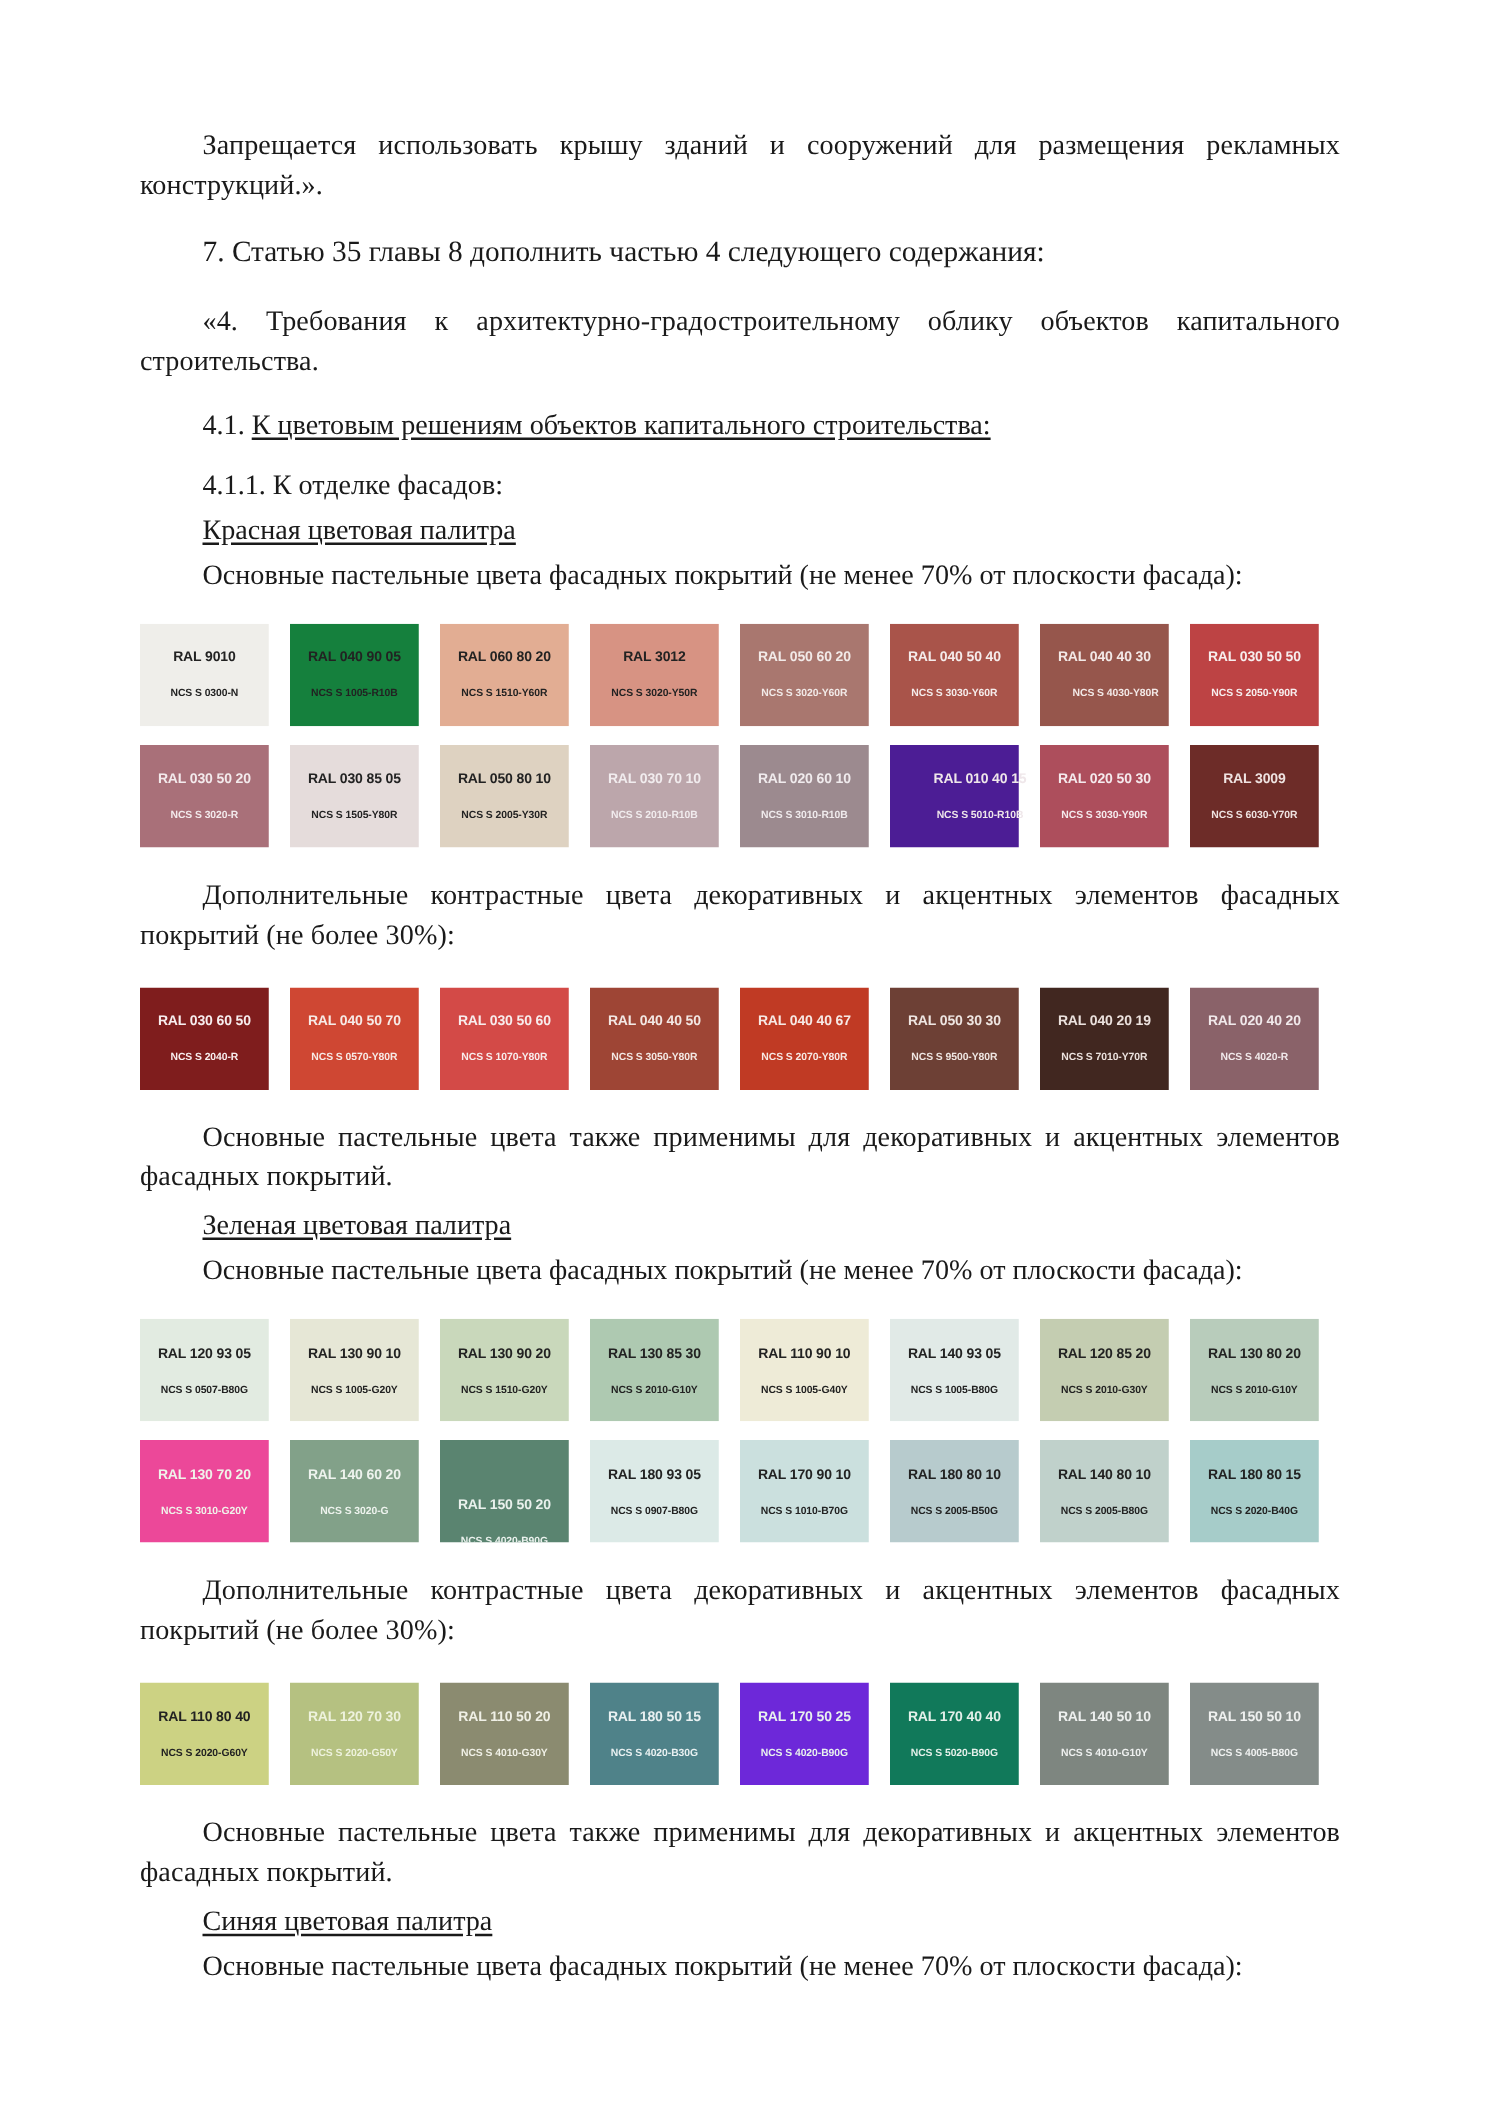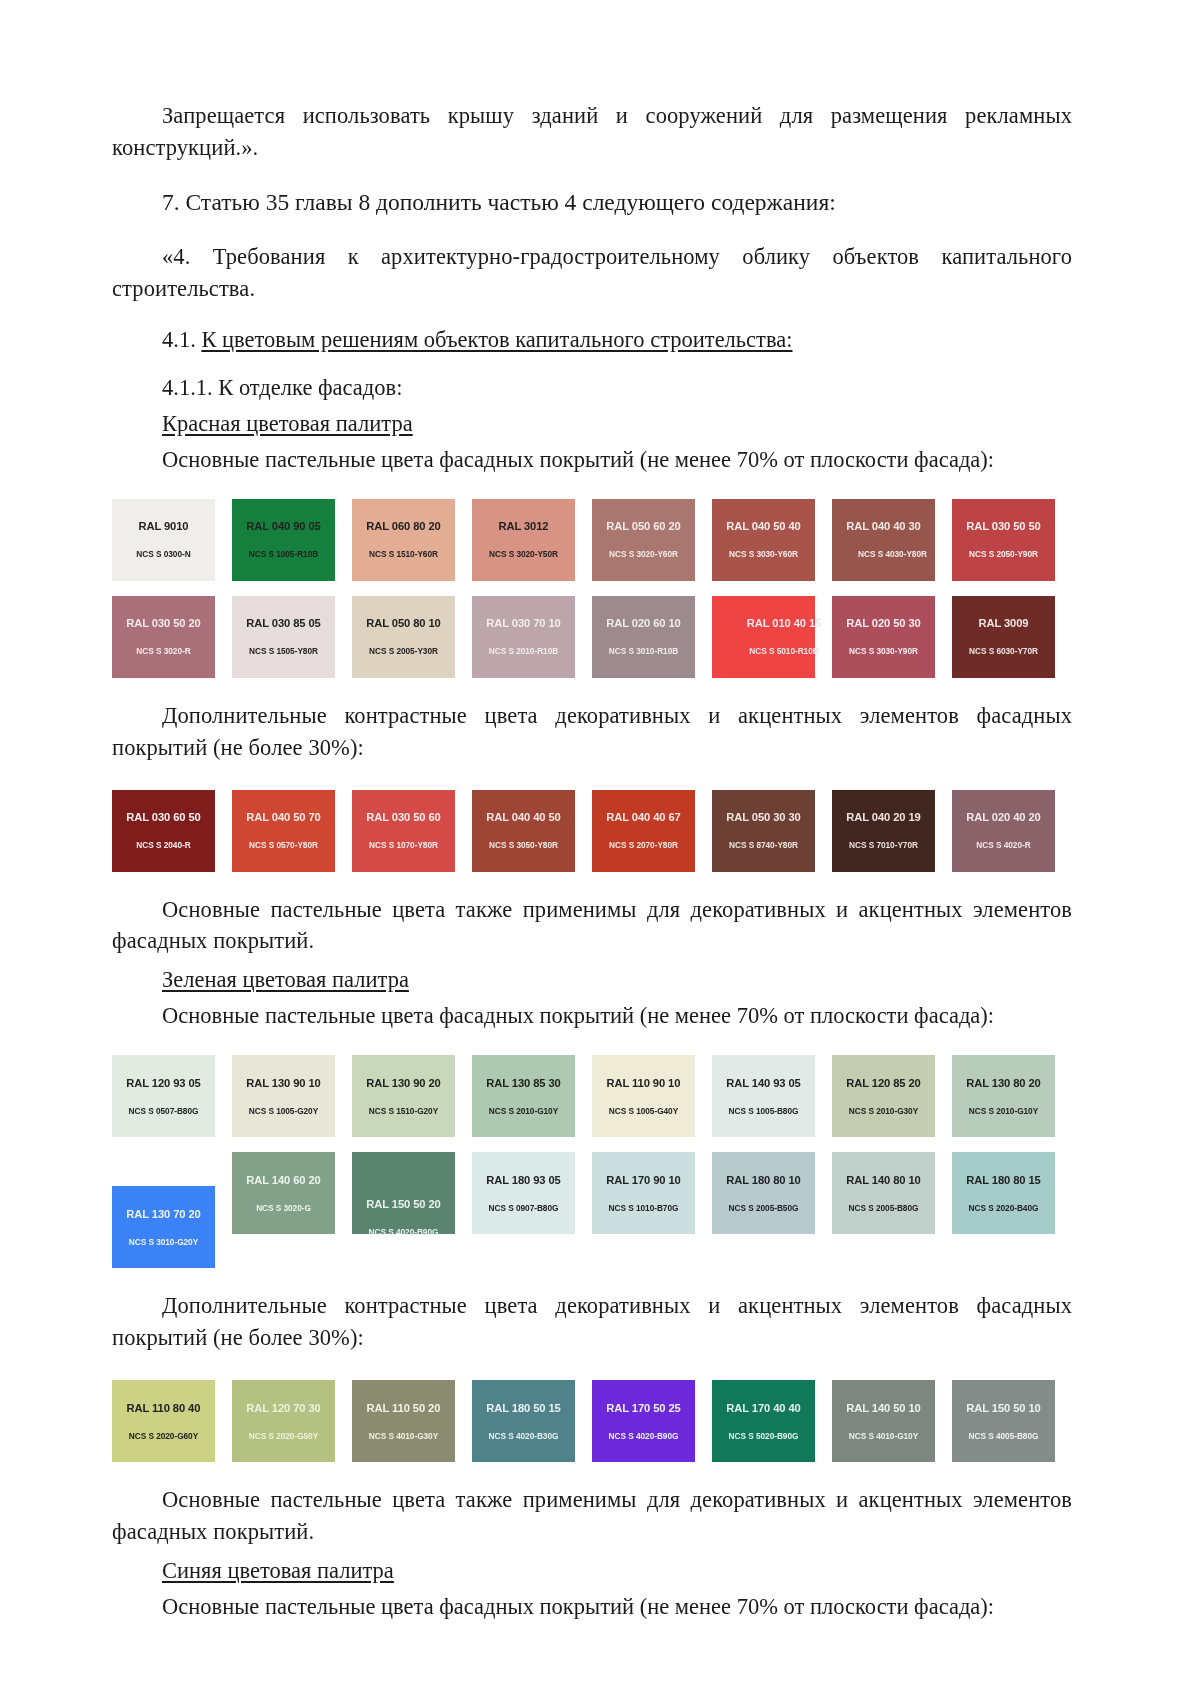--- a/index.html
+++ b/index.html
@@ -176,21 +176,21 @@
           <span class="ncs" style="color: rgb(34, 34, 34);">NCS S 2005-Y30R</span>
         </div>
         <div class="swatch" style="background: rgb(188, 166, 171);">
           <span class="ral" style="color: rgb(241, 236, 238);">RAL 030 70 10</span>
           <span class="ncs" style="color: rgb(241, 236, 238);">NCS S 2010-R10B</span>
         </div>
         <div class="swatch" style="background: rgb(156, 138, 143);">
           <span class="ral" style="color: rgb(240, 235, 237);">RAL 020 60 10</span>
           <span class="ncs" style="color: rgb(240, 235, 237);">NCS S 3010-R10B</span>
         </div>
-        <div class="swatch" style="background: #ef4444; padding-left: 41px;">
+        <div class="swatch" style="background: #4c1d95; padding-left: 41px;">
           <span class="ral" style="color: rgb(239, 231, 234);">RAL 010 40 15</span>
           <span class="ncs" style="color: rgb(239, 231, 234);">NCS S 5010-R10B</span>
         </div>
         <div class="swatch" style="background: rgb(173, 78, 92);">
           <span class="ral" style="color: rgb(245, 234, 237);">RAL 020 50 30</span>
           <span class="ncs" style="color: rgb(245, 234, 237);">NCS S 3030-Y90R</span>
         </div>
         <div class="swatch" style="background: rgb(109, 44, 40);">
           <span class="ral" style="color: rgb(239, 227, 225);">RAL 3009</span>
           <span class="ncs" style="color: rgb(239, 227, 225);">NCS S 6030-Y70R</span>
@@ -219,21 +219,21 @@
         <div class="swatch" style="background: rgb(158, 69, 53);">
           <span class="ral" style="color: rgb(243, 232, 228);">RAL 040 40 50</span>
           <span class="ncs" style="color: rgb(243, 232, 228);">NCS S 3050-Y80R</span>
         </div>
         <div class="swatch" style="background: rgb(192, 58, 36);">
           <span class="ral" style="color: rgb(247, 233, 229);">RAL 040 40 67</span>
           <span class="ncs" style="color: rgb(247, 233, 229);">NCS S 2070-Y80R</span>
         </div>
         <div class="swatch" style="background: rgb(109, 64, 53);">
           <span class="ral" style="color: rgb(239, 230, 226);">RAL 050 30 30</span>
-          <span class="ncs" style="color: rgb(239, 230, 226);">NCS S 8740-Y80R</span>
+          <span class="ncs" style="color: rgb(239, 230, 226);">NCS S 9500-Y80R</span>
         </div>
         <div class="swatch" style="background: rgb(65, 39, 32);">
           <span class="ral" style="color: rgb(236, 226, 222);">RAL 040 20 19</span>
           <span class="ncs" style="color: rgb(236, 226, 222);">NCS S 7010-Y70R</span>
         </div>
         <div class="swatch" style="background: rgb(138, 98, 105);">
           <span class="ral" style="color: rgb(241, 233, 235);">RAL 020 40 20</span>
           <span class="ncs" style="color: rgb(241, 233, 235);">NCS S 4020-R</span>
         </div>
       </div>
@@ -281,21 +281,21 @@
           <span class="ral" style="color: rgb(34, 34, 34);">RAL 120 85 20</span>
           <span class="ncs" style="color: rgb(34, 34, 34);">NCS S 2010-G30Y</span>
         </div>
         <div class="swatch" style="background: rgb(184, 204, 187);">
           <span class="ral" style="color: rgb(34, 34, 34);">RAL 130 80 20</span>
           <span class="ncs" style="color: rgb(34, 34, 34);">NCS S 2010-G10Y</span>
         </div>
       </div>
     <div class="row-gap"></div>
     <div class="swatch-row">
-        <div class="swatch" style="background: #3b82f6; margin-top: 34px;">
+        <div class="swatch" style="background: #ec4899;">
           <span class="ral" style="color: rgb(240, 243, 234);">RAL 130 70 20</span>
           <span class="ncs" style="color: rgb(240, 243, 234);">NCS S 3010-G20Y</span>
         </div>
         <div class="swatch" style="background: rgb(130, 161, 137);">
           <span class="ral" style="color: rgb(238, 243, 238);">RAL 140 60 20</span>
           <span class="ncs" style="color: rgb(238, 243, 238);">NCS S 3020-G</span>
         </div>
         <div class="swatch" style="background: rgb(90, 132, 112);">
           <span class="ral" style="color: rgb(234, 241, 237); margin-top: 48px;">RAL 150 50 20</span>
           <span class="ncs" style="color: rgb(234, 241, 237);">NCS S 4020-B90G</span>

